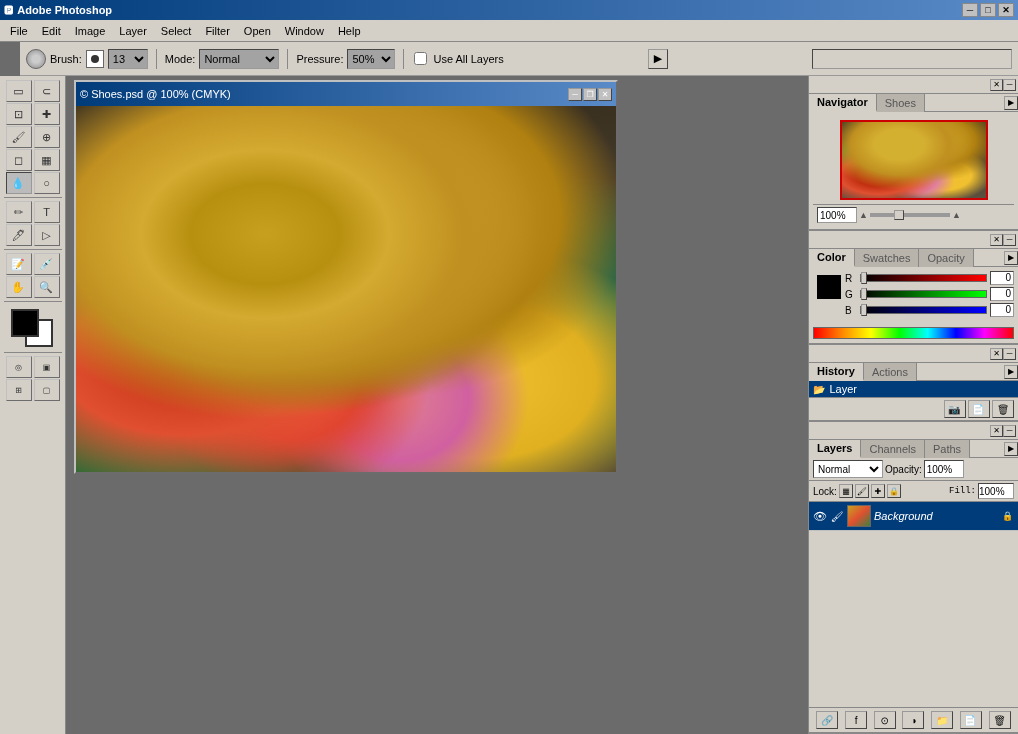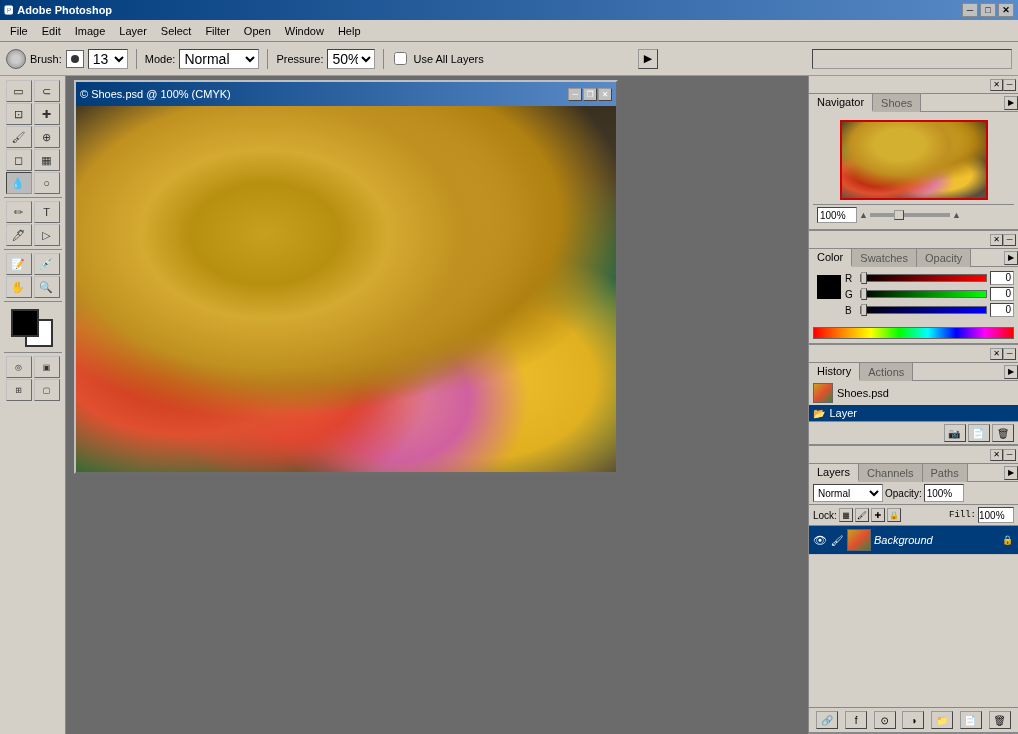--- a/index.html
+++ b/index.html
@@ -25,25 +25,25 @@
       padding: 0 4px; border-bottom: 1px solid #888; gap: 2px;
     }
     .menu-item {
       padding: 2px 6px; font-size: 11px; cursor: pointer;
       color: #000;
     }
 
     
     #toolbar {
       background: #d4d0c8; height: 34px; display: flex; align-items: center;
-      padding: 0 6px; gap: 4px; border-bottom: 1px solid #999;
+      padding: 0 6px; gap: 4px; border-bottom: 1px solid #999; margin-left: 20px;
     }
     .toolbar-label { font-size: 11px; }
     .toolbar-select {
-      height: 20px; border: 1px inset #999; background: #ffffff; font-size: 14px;
+      height: 20px; border: 1px inset #999; background: #a3a3a3; font-size: 11px;
     }
     .toolbar-checkbox { margin: 0 2px; }
     .toolbar-sep { width: 1px; height: 20px; background: #888; margin: 0 4px; }
     #brush-preview {
       width: 18px; height: 18px; border: 1px solid #666; background: #fff;
       display: flex; align-items: center; justify-content: center;
     }
     .brush-dot { width: 8px; height: 8px; border-radius: 50%; background: #333; }
     #options-btn {
       width: 20px; height: 20px; background: #d4d0c8; border: 1px outset #999;
@@ -137,21 +137,21 @@
     .panel {
       border-bottom: 2px solid #888; flex-shrink: 0;
     }
     .panel-tabs { display: flex; height: 18px; }
     .panel-tab {
       padding: 1px 8px; font-size: 11px; cursor: pointer;
       border-right: 1px solid #888; display: flex; align-items: center;
       background: #d4d0c8;
     }
     .panel-tab.active {
-      background: #d4d0c8; font-weight: normal;
+      background: #d4d0c8; font-weight: bold;
       border-bottom: 2px solid #d4d0c8;
     }
     .panel-tab.inactive { background: #b8b4ac; color: #555; }
     .panel-arrow {
       width: 14px; height: 14px; border: 1px outset #999; background: #d4d0c8;
       display: flex; align-items: center; justify-content: center; cursor: pointer;
       font-size: 8px;
     }
     .panel-win-btn {
       width: 13px; height: 12px; background: #d4d0c8; border: 1px outset #999;
@@ -529,24 +529,20 @@
         <div class="panel-win-btn">✕</div>
         <div class="panel-win-btn">─</div>
       </div>
       <div class="panel-header-row">
         <div class="panel-tabs">
           <div class="panel-tab active">History</div>
           <div class="panel-tab inactive">Actions</div>
         </div>
         <div class="panel-arrow" style="margin-left:auto;">▶</div>
       </div>
-      <div id="history-item">
-        <div class="history-thumb"></div>
-        <span>Shoes.psd</span>
-      </div>
       <div id="history-selected-item">
         <span class="history-icon">📂</span>
         <span>Layer</span>
       </div>
       <div id="history-buttons">
         <div class="history-btn" title="New Snapshot">📷</div>
         <div class="history-btn" title="New Document from State">📄</div>
         <div class="history-btn" title="Delete State">🗑</div>
       </div>
     </div>

